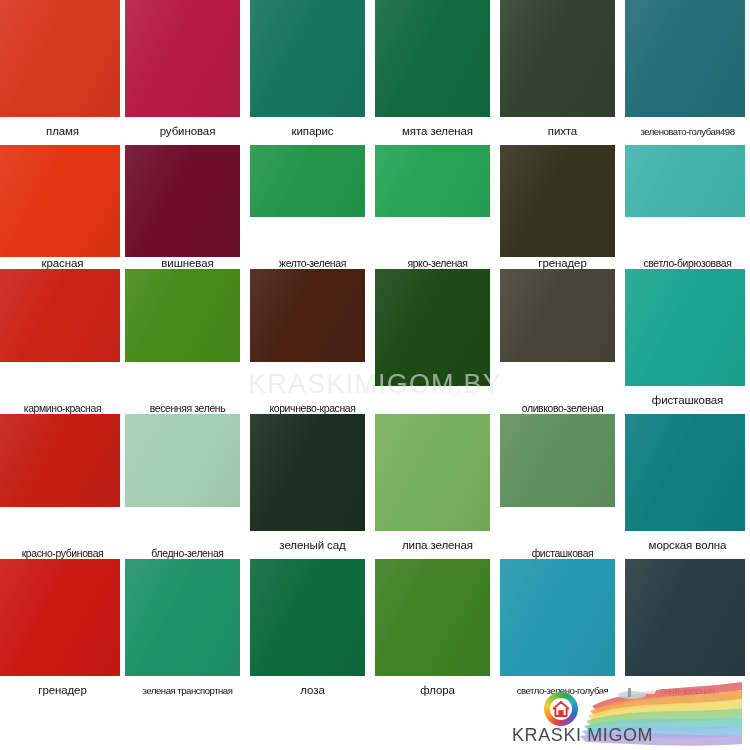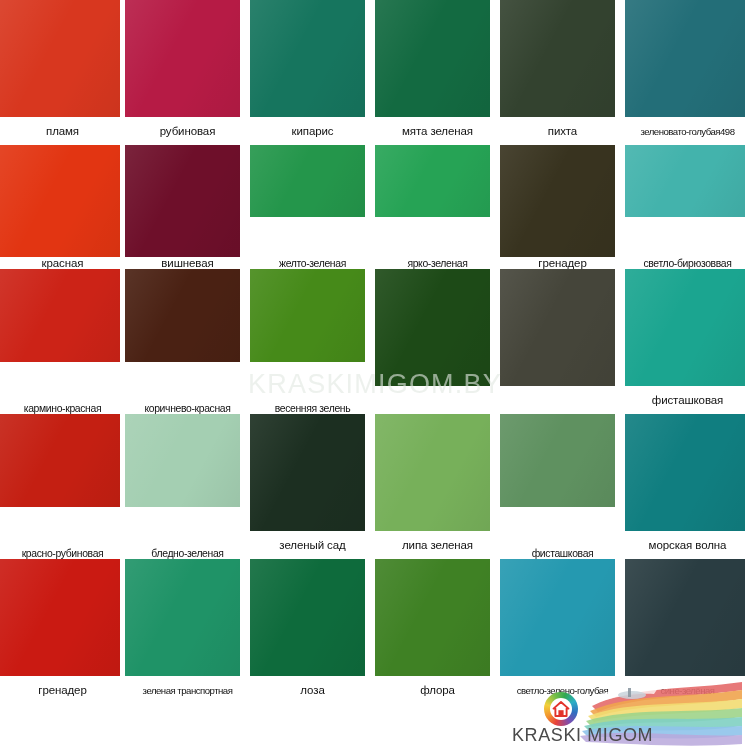--- a/index.html
+++ b/index.html
@@ -227,33 +227,34 @@
         <div class="swatch" style="background-color: rgb(67, 179, 172);"></div>
         <div class="cell-label tight">светло-бирюзоввая</div>
       </div>
     </div>
 
     <div class="palette-row row-3">
       <div class="palette-cell col-0">
         <div class="swatch" style="background-color: rgb(204, 35, 23);"></div>
         <div class="cell-label tight">кармино-красная</div>
       </div>
+      <div class="palette-cell col-2">
+        <div class="swatch" style="background-color: rgb(70, 138, 25);"></div>
+        <div class="cell-label tight">весенняя зелень</div>
+      </div>
       <div class="palette-cell col-1">
         <div class="swatch" style="background-color: rgb(74, 33, 19);"></div>
         <div class="cell-label tight">коричнево-красная</div>
       </div>
-      <div class="palette-cell col-2">
-        <div class="swatch" style="background-color: rgb(70, 138, 25);"></div>
-        <div class="cell-label tight">весенняя зелень</div>
-      </div>
       <div class="palette-cell col-3">
         <div class="swatch" style="background-color: rgb(29, 74, 23);"></div>
       </div>
       <div class="palette-cell col-4">
         <div class="swatch" style="background-color: rgb(69, 69, 58);"></div>
+        <div class="cell-label tight">оливково-зеленая</div>
       </div>
       <div class="palette-cell col-5">
         <div class="swatch" style="background-color: rgb(27, 165, 144);"></div>
         <div class="cell-label">фисташковая</div>
       </div>
     </div>
 
     <div class="palette-row row-4">
       <div class="palette-cell col-0">
         <div class="swatch" style="background-color: rgb(196, 31, 18);"></div>

